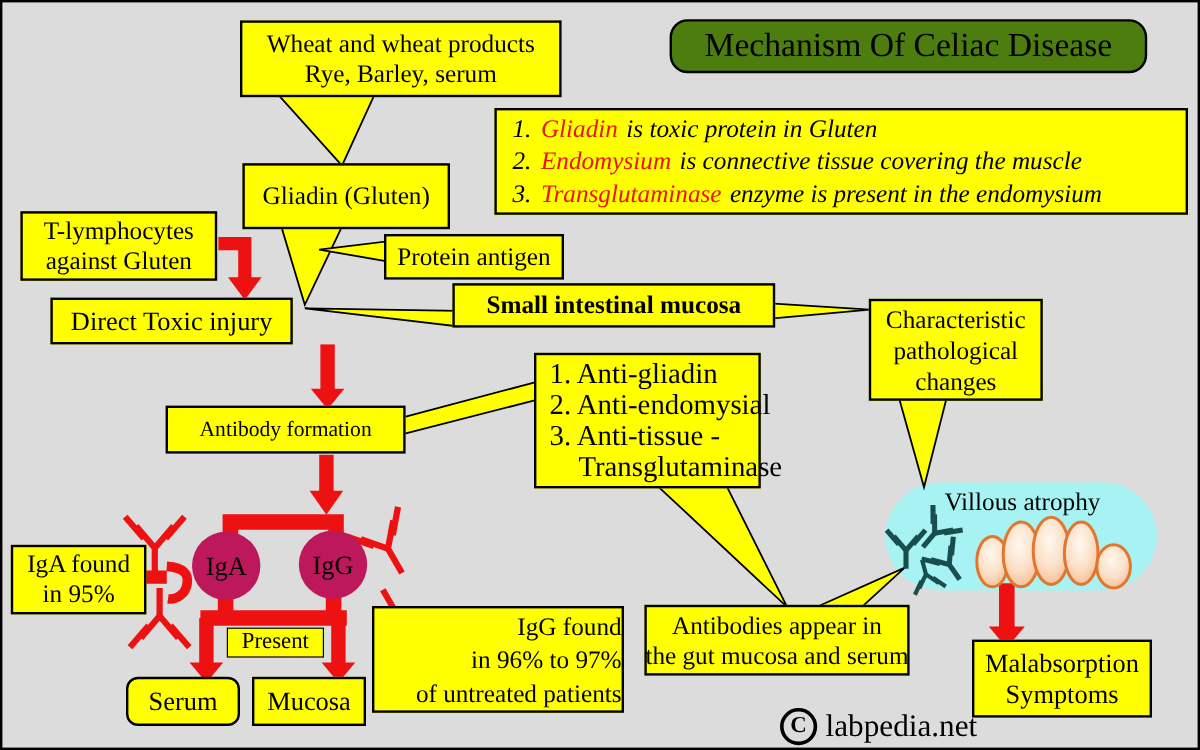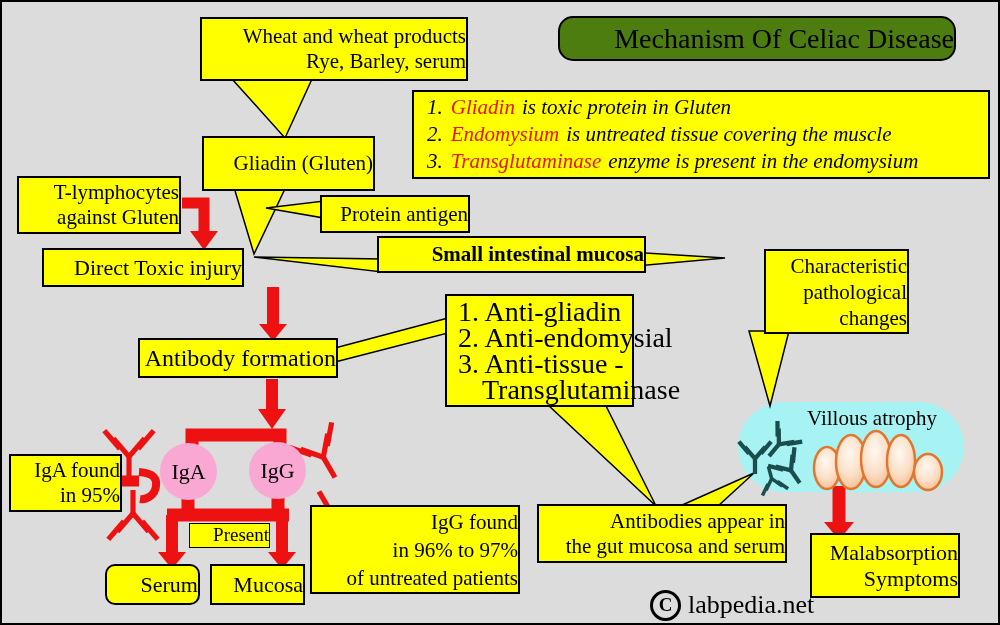--- a/index.html
+++ b/index.html
@@ -12,52 +12,52 @@
     font-family:"Liberation Serif", serif;
     overflow:hidden;
   }
   #diagram-svg{position:absolute;left:0;top:0;z-index:1;}
   .box{
     position:absolute;z-index:2;
     background:#FFFF00;
     border:2px solid #000;
     box-sizing:border-box;
     display:flex;flex-direction:column;
-    justify-content:center;align-items:flex-end;
+    justify-content:center;align-items:center;
     color:#000;font-size:21px;line-height:1.18;
     white-space:nowrap;
   }
   .cyanbox{background:#4d7c0f;border-radius:15px;}
   .nobg{background:transparent;border:none;}
   #wheat-box{left:198px;top:15px;width:268px;height:64px;}
   #title-box{left:556px;top:14px;width:398px;height:45px;font-size:28px;}
   #notes-box{left:410px;top:88px;width:578px;height:89px;align-items:flex-start;padding-left:13px;font-size:21px;line-height:27px;font-style:italic;}
   .note-num{margin-right:8px;}
   .note-kw{color:#E8150A;margin-right:7px;}
   #gliadin-box{left:200px;top:134px;width:173px;height:55px;}
   #tlymph-box{left:15px;top:174px;width:164px;height:58px;}
   #protein-box{left:318px;top:193px;width:150px;height:38px;}
   #direct-box{left:40px;top:246px;width:202px;height:39px;font-size:22px;}
   #small-box{left:375px;top:234px;width:269px;height:37px;font-weight:bold;}
-  #char-box{left:722px;top:247px;width:145px;height:85px;line-height:26px;margin-left:40px;}
-  #af-box{left:136px;top:336px;width:200px;height:40px;font-size:24px;}
-  #antilist-box{left:443px;top:292px;width:189px;height:113px;align-items:flex-start;padding-left:11px;font-size:28px;line-height:26px;}
+  #char-box{left:722px;top:247px;width:145px;height:85px;line-height:26px;}
+  #af-box{left:136px;top:336px;width:200px;height:40px;font-size:18px;}
+  #antilist-box{left:443px;top:292px;width:189px;height:113px;align-items:flex-start;padding-left:11px;font-size:24px;line-height:26px;}
   .indent{padding-left:24px;}
   #iga-found-box{left:7px;top:452px;width:113px;height:58px;}
   #igg-found-box{left:308px;top:503px;width:210px;height:89px;align-items:flex-end;padding-left:7px;line-height:28px;}
   #present-box{left:187px;top:521px;width:81px;height:25px;border-width:1.5px;font-size:19px;}
   #serum-box{left:103px;top:562px;width:95px;height:41px;font-size:22px;border-radius:10px;}
   #mucosa-box{left:208px;top:562px;width:95px;height:41px;font-size:22px;}
-  #appear-box{left:535px;top:502px;width:250px;height:59px;}
+  #appear-box{left:535px;top:502px;width:221px;height:59px;}
   #malab-box{left:808px;top:531px;width:150px;height:65px;font-size:22px;}
   #villous-label{left:765px;top:403px;width:170px;height:26px;z-index:3;}
   .circle{
     position:absolute;z-index:2;
     width:57px;height:57px;border-radius:50%;
-    background:#f9a8d4;
+    background:#be185d;
     display:flex;justify-content:center;align-items:center;
     font-size:22px;color:#000;
   }
   #iga-circle{left:158px;top:441px;}
   #igg-circle{left:247px;top:440px;}
   #copyright{
     position:absolute;z-index:2;left:648px;top:585px;height:36px;
     display:flex;align-items:center;font-size:26px;color:#000;
   }
   #copyright .csym{
@@ -158,21 +158,21 @@
 
   <div class="box cyanbox" id="title-box">
     <div>Mechanism Of Celiac Disease</div>
   </div>
 
   <div class="box" id="notes-box">
     <div class="note-line">
       <span class="note-num">1.</span><span class="note-kw">Gliadin</span><span>is toxic protein in Gluten</span>
     </div>
     <div class="note-line">
-      <span class="note-num">2.</span><span class="note-kw">Endomysium</span><span>is untreated tissue covering the muscle</span>
+      <span class="note-num">2.</span><span class="note-kw">Endomysium</span><span>is connective tissue covering the muscle</span>
     </div>
     <div class="note-line">
       <span class="note-num">3.</span><span class="note-kw">Transglutaminase</span><span>enzyme is present in the endomysium</span>
     </div>
   </div>
 
   <div class="box" id="gliadin-box">
     <div>Gliadin (Gluten)</div>
   </div>
 

